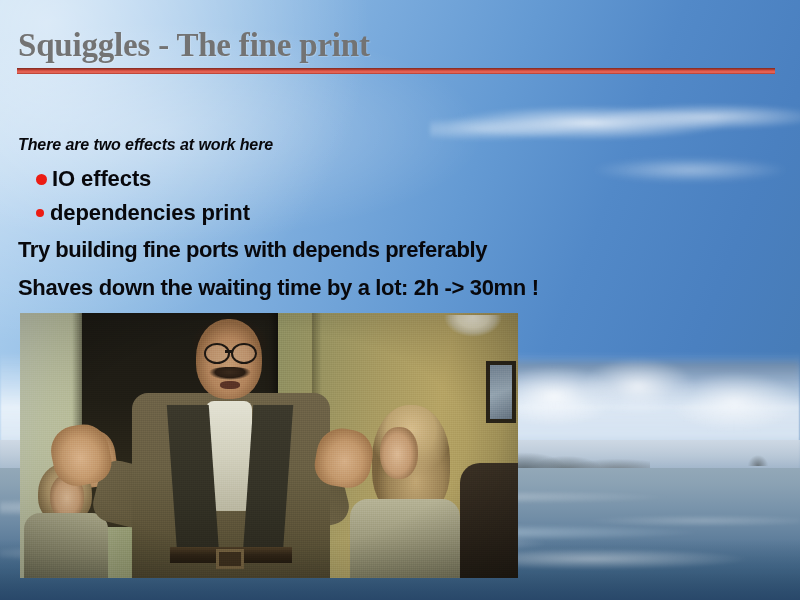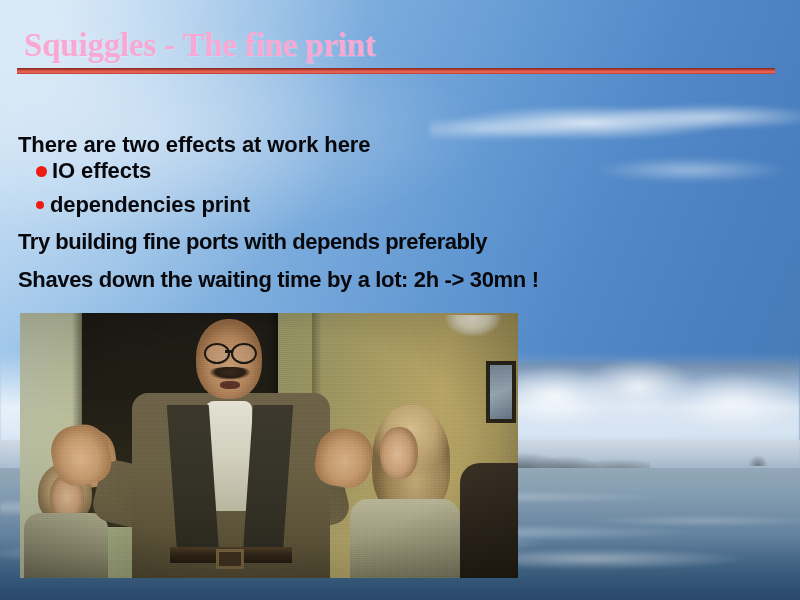--- a/index.html
+++ b/index.html
@@ -133,27 +133,27 @@
     filter: blur(1.6px);
   }
   .bg-wave-dark {
     top: 540px; left: 0; width: 800px; height: 60px;
     background: linear-gradient(to bottom, rgba(38,72,104,0) 0%, rgba(38,72,104,.35) 55%, rgba(30,60,92,.55) 100%);
   }
 
   
   .title {
     position: absolute;
-    left: 24px;
+    left: 18px;
     top: 26px;
     font-family: "Liberation Serif", serif;
     font-weight: bold;
     font-size: 33px;
     line-height: 38px;
-    color: #f9a8d4;
+    color: #737373;
     letter-spacing: -0.2px;
     white-space: nowrap;
     text-shadow: 1px 1px 0 rgba(255,255,255,.18);
   }
   .title-rule {
     position: absolute;
     left: 17px;
     top: 68px;
     width: 758px;
     height: 6px;
@@ -168,33 +168,34 @@
     width: 800px;
   }
   .line {
     position: relative;
     font-weight: bold;
     color: #08080c;
     white-space: nowrap;
   }
   .line-l1 {
     margin-left: 18px;
-    font-size: 22px;
+    font-size: 16px;
     line-height: 26px;
     letter-spacing: -0.1px;
+    font-style: italic;
   }
   .line-bullet {
     margin-left: 36px;
     font-size: 22px;
     line-height: 26px;
     display: flex;
     align-items: center;
     letter-spacing: -0.1px;
   }
-  .line-b1 { }
+  .line-b1 { margin-top: 8px; }
   .line-b2 { margin-top: 8px; }
   .bullet-dot {
     display: inline-block;
     border-radius: 50%;
     background: #ec1c13;
     flex: 0 0 auto;
   }
   .bullet-dot.big { width: 11px; height: 11px; margin-right: 5px; }
   .bullet-dot.small { width: 8px; height: 8px; margin-right: 6px; }
   .line-l4 {

